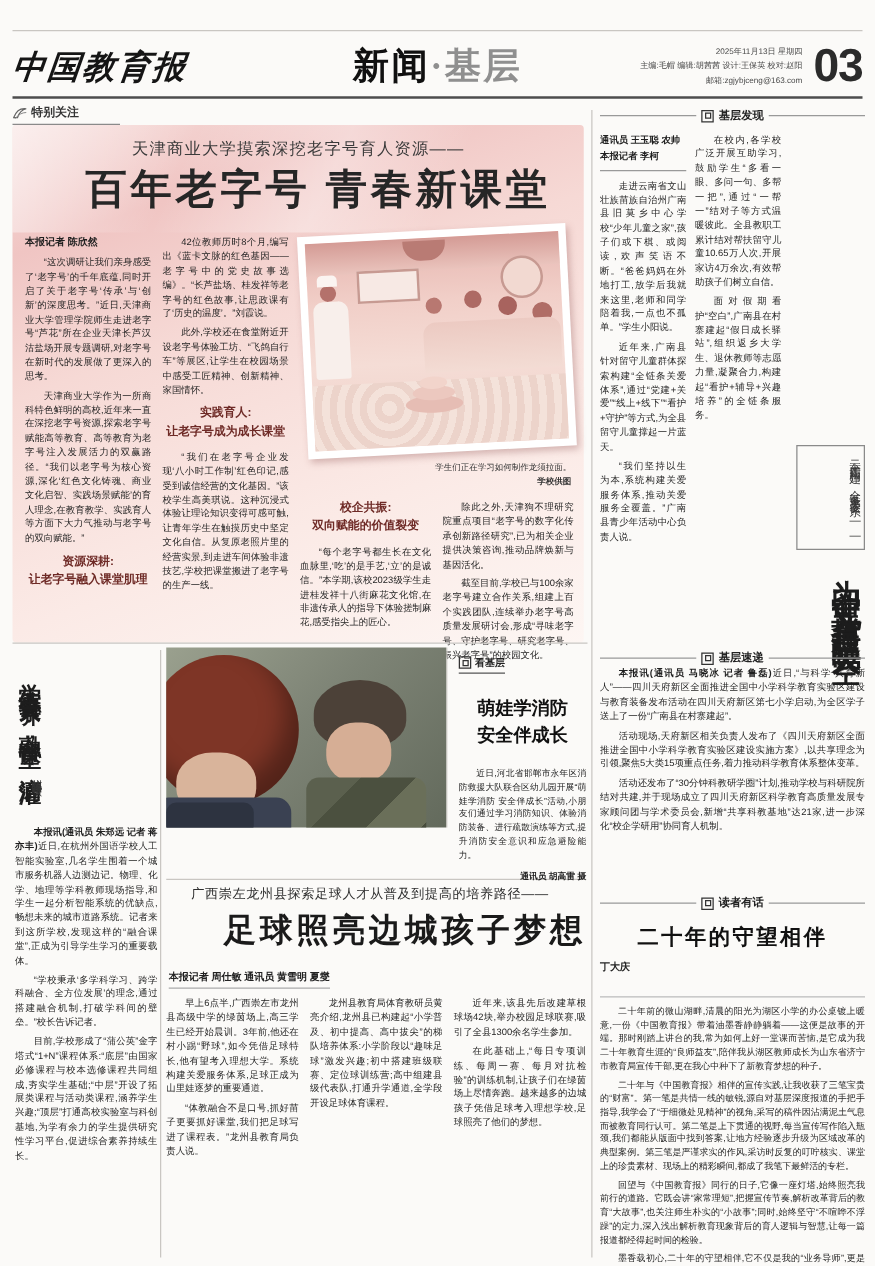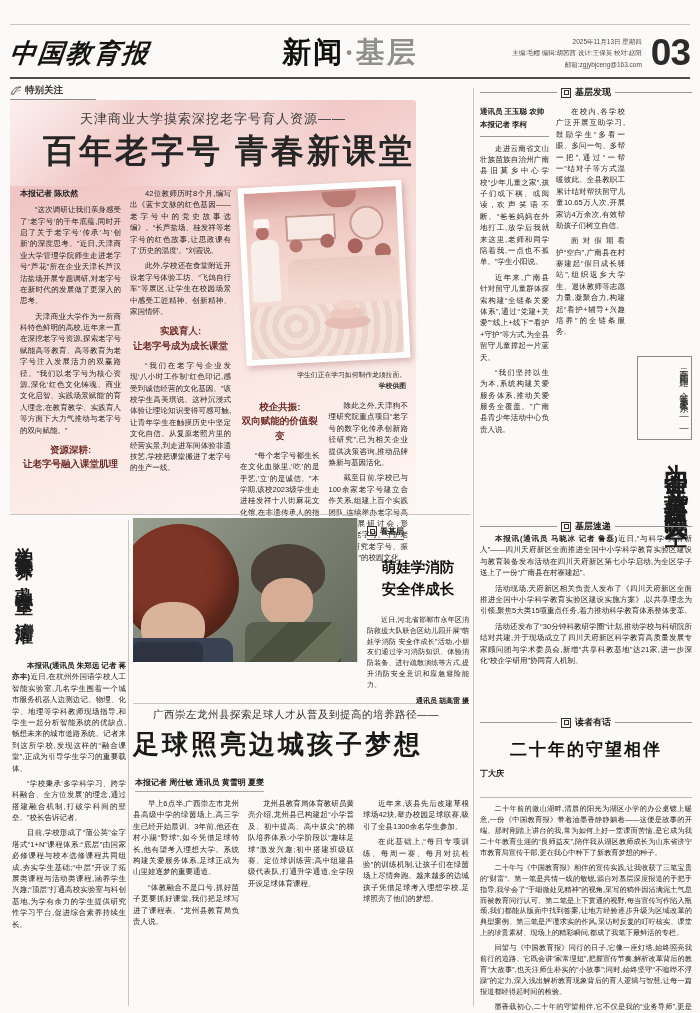--- a/index.html
+++ b/index.html
@@ -23,21 +23,21 @@
   
   .tagrow{display:flex;align-items:center;gap:4px;font-size:9px;font-weight:bold;color:#222;}
   .tagrow .ln{flex:1;height:1px;background:#999;}
   .sq{width:8px;height:8px;border:1.4px solid #333;position:relative;display:inline-block;flex:none;}
   .sq::after{content:"";position:absolute;left:1.5px;top:1.5px;right:1.5px;bottom:1.5px;border:1px solid #333;}
   p{margin:0 0 4px 0;text-indent:2em;text-align:justify;}
   .body-sm{font-size:7.5px;line-height:1.52;color:#1f1f1f;}
   .byline{font-weight:bold;text-indent:0;font-size:8px;}
   .vtext{writing-mode:vertical-rl;text-orientation:upright;}
   
-  .main-art{left:10px;top:84px;width:406px;height:430px;}
+  .main-art{left:10px;top:84px;width:457px;height:430px;}
   .sp-tag{display:flex;align-items:center;gap:3px;font-size:9.5px;font-weight:bold;color:#333;
           border-bottom:1px solid #8a8a8a;width:86px;padding-bottom:2px;}
   .pinkbox{position:absolute;left:0;right:0;top:16px;bottom:0;border-radius:3px;
      background:linear-gradient(160deg,#f6dcda 0%,#f0c5c3 18%,#f6d9d5 38%,#fbeae6 70%,#fdf6f3 100%);}
   .pink-sheen{position:absolute;left:0;top:0;right:0;height:86px;border-radius:3px 3px 0 0;
      background:linear-gradient(115deg,rgba(255,255,255,.55) 0%,rgba(255,255,255,0) 30%,rgba(255,255,255,.35) 55%,rgba(255,255,255,0) 75%);}
   .m-kicker{position:absolute;left:0;right:0;top:10px;text-align:center;font-size:13px;color:#3a3a3a;letter-spacing:1px;}
   .m-head{position:absolute;left:0;right:0;top:29px;text-align:center;font-size:33px;font-weight:900;
           color:#262626;letter-spacing:3px;padding-left:32px;}
   .m-body{position:absolute;left:10px;right:8px;top:88px;bottom:6px;display:flex;gap:9px;}
@@ -78,21 +78,21 @@
       background:linear-gradient(135deg,#9aa08e 0%,#7e8476 45%,#636a5c 100%);}
   .meng-txt{flex:1;padding:4px 0 0 9px;border-left:1px solid #d7d4d0;}
   .meng-tag{display:inline-flex;align-items:center;gap:3px;font-size:8px;font-weight:bold;
       border-bottom:1px solid #555;padding-bottom:2px;}
   .meng-head{text-align:center;font-size:14.5px;font-weight:900;line-height:1.55;margin-top:16px;color:#111;}
   .meng-body{font-size:7px;line-height:1.55;margin-top:14px;}
   .meng-credit{text-align:right;font-size:7px;font-weight:bold;margin-top:5px;}
   
   .foot{left:133px;top:708px;width:336px;height:298px;}
   .f-kick{font-size:10.5px;color:#2e2e2e;margin-left:20px;letter-spacing:.5px;}
-  .f-head{text-align:left;font-size:26px;font-weight:900;letter-spacing:3px;color:#1a1a1a;margin:5px 0 9px;}
+  .f-head{text-align:right;font-size:26px;font-weight:900;letter-spacing:3px;color:#1a1a1a;margin:5px 0 9px;}
   .f-by{font-size:8px;font-weight:bold;border-bottom:1px solid #aaa;display:inline-block;
         padding-bottom:3px;margin:0 0 6px 2px;}
   .f-cols{display:flex;gap:9px;}
   .f-cols .fc{flex:1;}
   
   .expr{left:480px;top:520px;width:212px;height:192px;}
   .e-head{text-align:center;font-size:15px;font-weight:900;line-height:1.5;letter-spacing:1px;margin:7px 0 8px;color:#111;}
   
   .read{left:480px;top:716px;width:212px;height:292px;}
   .r-head{text-align:center;font-size:17px;font-weight:900;letter-spacing:2px;margin:9px 0 7px;color:#111;}

